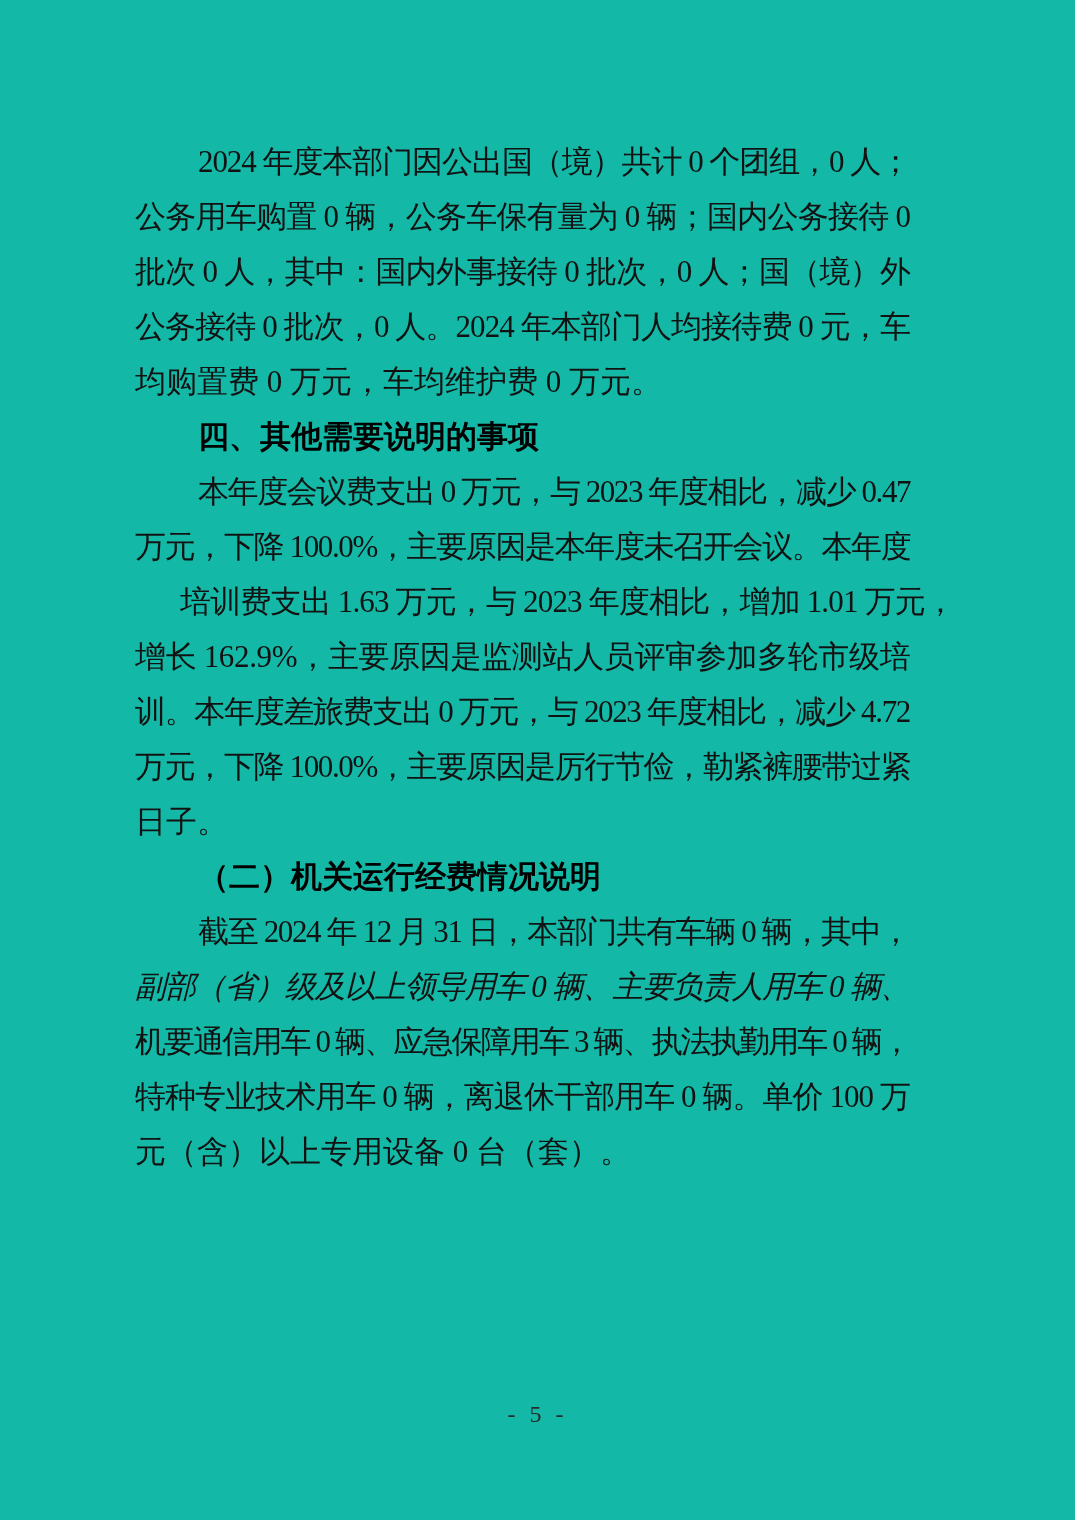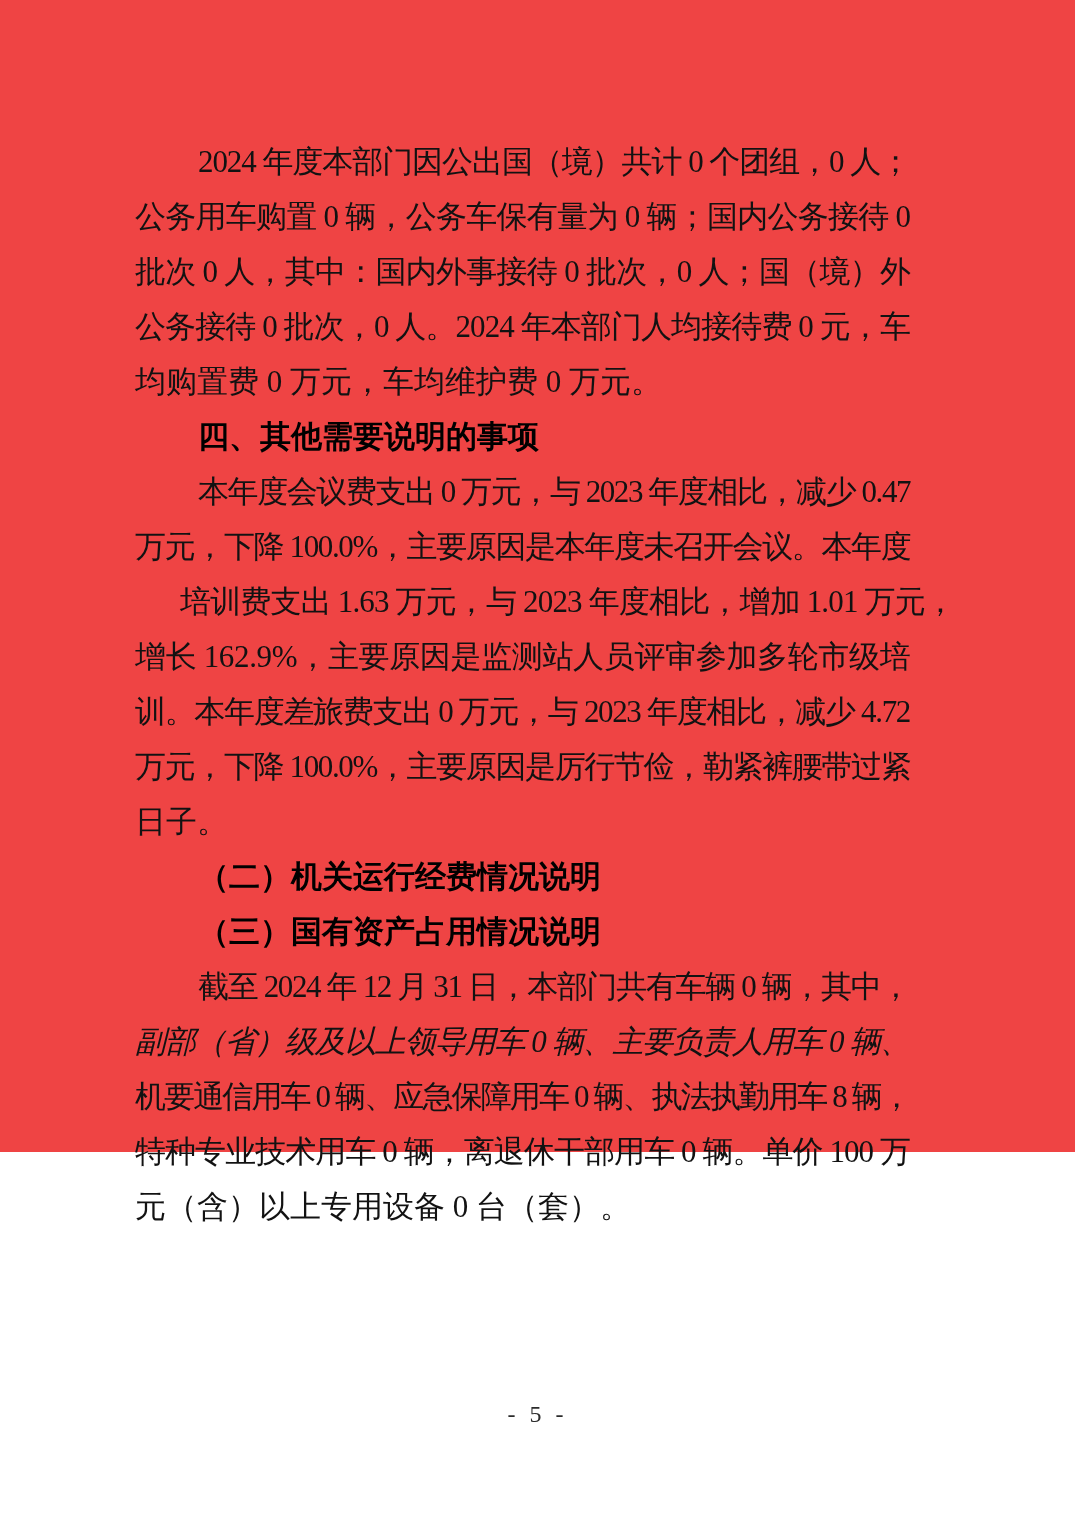--- a/index.html
+++ b/index.html
@@ -12,22 +12,22 @@
     height: 1520px;
     position: relative;
     font-family: "Liberation Serif", serif;
     color: #121212;
     overflow: hidden;
   }
   .page {
     position: absolute;
     left: 0; top: 0;
     width: 1075px;
-    height: 1152px;
-    background: #ef4444;
+    height: 1520px;
+    background: #14b8a6;
   }
   .doc-body {
     position: absolute;
     left: 135px;
     top: 134px;
     width: 775px;
   }
   .line {
     height: 55px;
     line-height: 55px;
@@ -78,21 +78,20 @@
       <div class="line">均购置费 0 万元，车均维护费 0 万元。</div>
       <div class="line indent h1">四、其他需要说明的事项</div>
       <div class="line indent full" style="letter-spacing: -1.45455px;">本年度会议费支出 0 万元，与 2023 年度相比，减少 0.47</div>
       <div class="line full" style="letter-spacing: -1.36667px;">万元，下降 100.0%，主要原因是本年度未召开会议。本年度</div>
       <div class="line full" style="letter-spacing: -0.837838px; margin-left: 45px;">培训费支出 1.63 万元，与 2023 年度相比，增加 1.01 万元，</div>
       <div class="line full" style="letter-spacing: -0.344828px;">增长 162.9%，主要原因是监测站人员评审参加多轮市级培</div>
       <div class="line full" style="letter-spacing: -1.34286px;">训。本年度差旅费支出 0 万元，与 2023 年度相比，减少 4.72</div>
       <div class="line full" style="letter-spacing: -1.36667px;">万元，下降 100.0%，主要原因是厉行节俭，勒紧裤腰带过紧</div>
       <div class="line">日子。</div>
       <div class="line indent h2">（二）机关运行经费情况说明</div>
-      <div class="line indent h2">（三）国有资产占用情况说明</div>
       <div class="line indent full" style="letter-spacing: -1.37143px;">截至 2024 年 12 月 31 日，本部门共有车辆 0 辆，其中，</div>
       <div class="line full" style="letter-spacing: -1.03333px; font-style: italic;">副部（省）级及以上领导用车 0 辆、主要负责人用车 0 辆、</div>
-      <div class="line full" style="letter-spacing: -1.87879px;">机要通信用车 0 辆、应急保障用车 0 辆、执法执勤用车 8 辆，</div>
+      <div class="line full" style="letter-spacing: -1.87879px;">机要通信用车 0 辆、应急保障用车 3 辆、执法执勤用车 0 辆，</div>
       <div class="line full" style="letter-spacing: -0.939394px;">特种专业技术用车 0 辆，离退休干部用车 0 辆。单价 100 万</div>
       <div class="line">元（含）以上专用设备 0 台（套）。</div>
     </div>
   <div class="footer">- 5 -</div>
 </div>
 
 </body></html>

